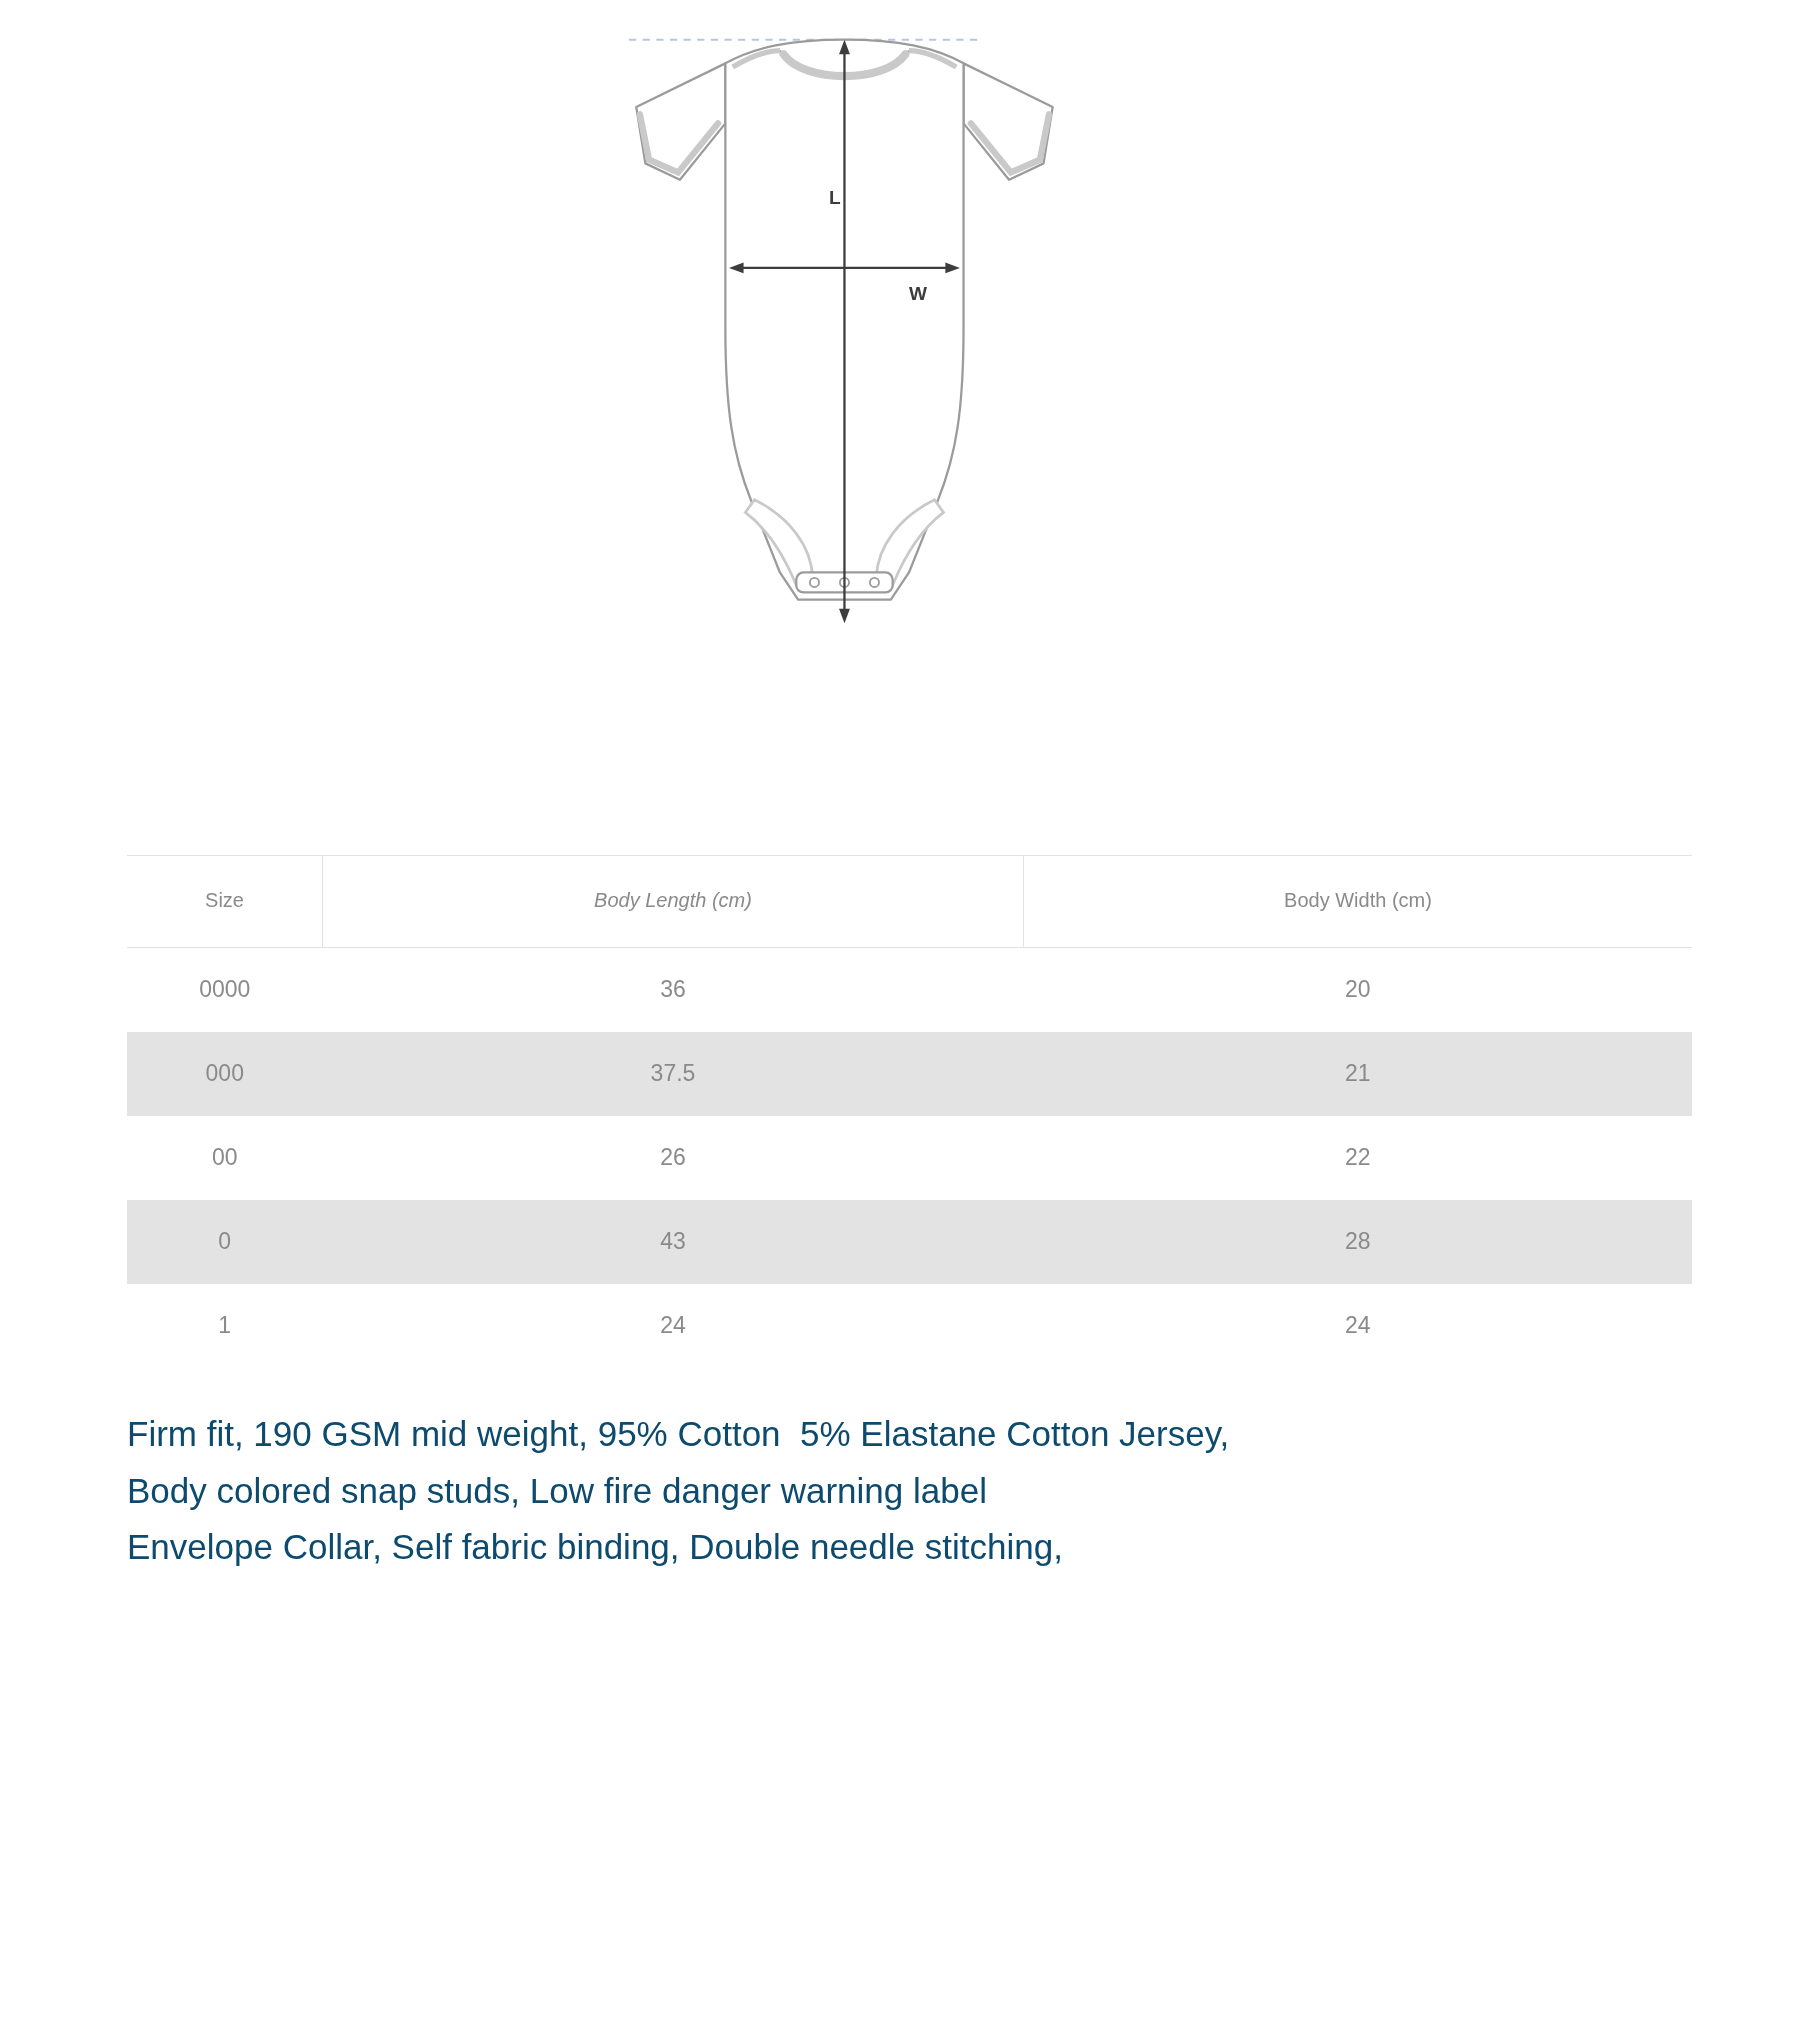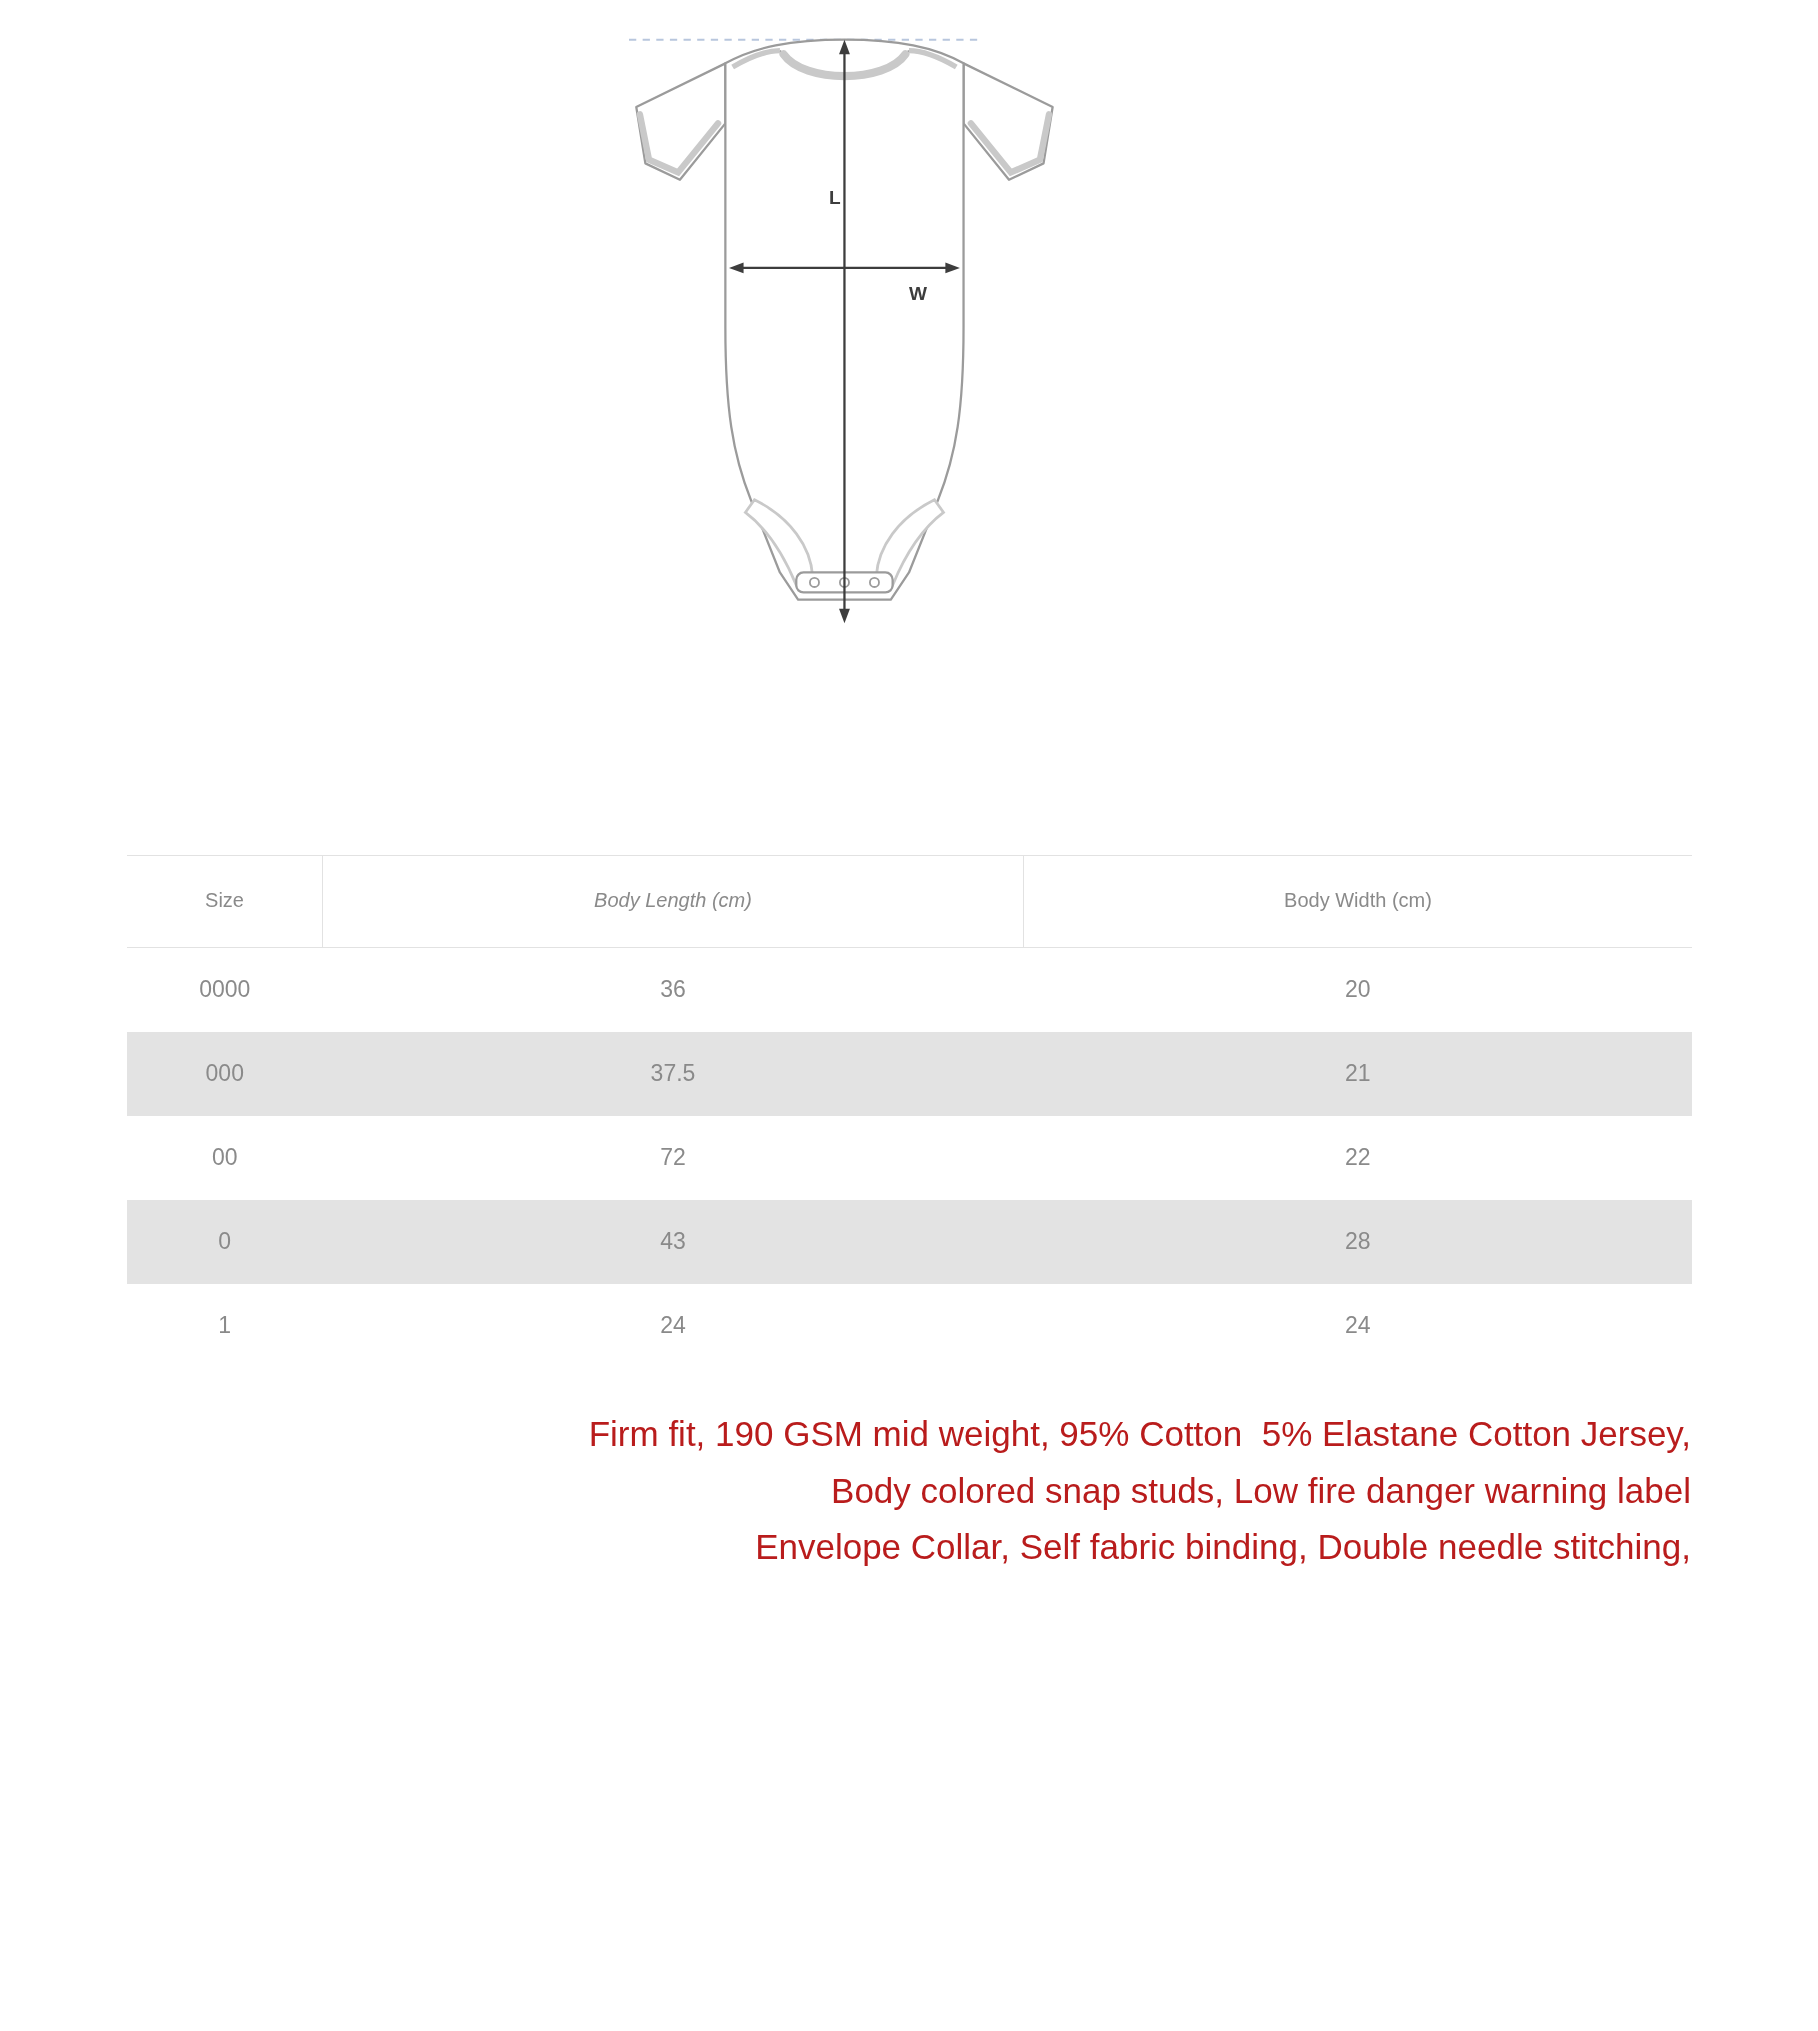--- a/index.html
+++ b/index.html
@@ -80,23 +80,22 @@
     background: #e3e3e3;
   }
 
   
   .description {
     width: 1564px;
     margin: 0 auto;
     padding-top: 38px;
     font-size: 35px;
     line-height: 1.62;
-    color: #b91c1c;
+    color: #0c4a6e;
     font-weight: 400;
-    text-align: right;
   }
   .description .line {
     display: block;
     white-space: pre;
   }
 </style>
 </head>
 <body>
 
 <div class="page">
@@ -166,21 +165,21 @@
           <td>36</td>
           <td>20</td>
         </tr>
         <tr class="shaded">
           <td>000</td>
           <td>37.5</td>
           <td>21</td>
         </tr>
         <tr>
           <td>00</td>
-          <td>72</td>
+          <td>26</td>
           <td>22</td>
         </tr>
         <tr class="shaded">
           <td>0</td>
           <td>43</td>
           <td>28</td>
         </tr>
         <tr>
           <td>1</td>
           <td>24</td>

